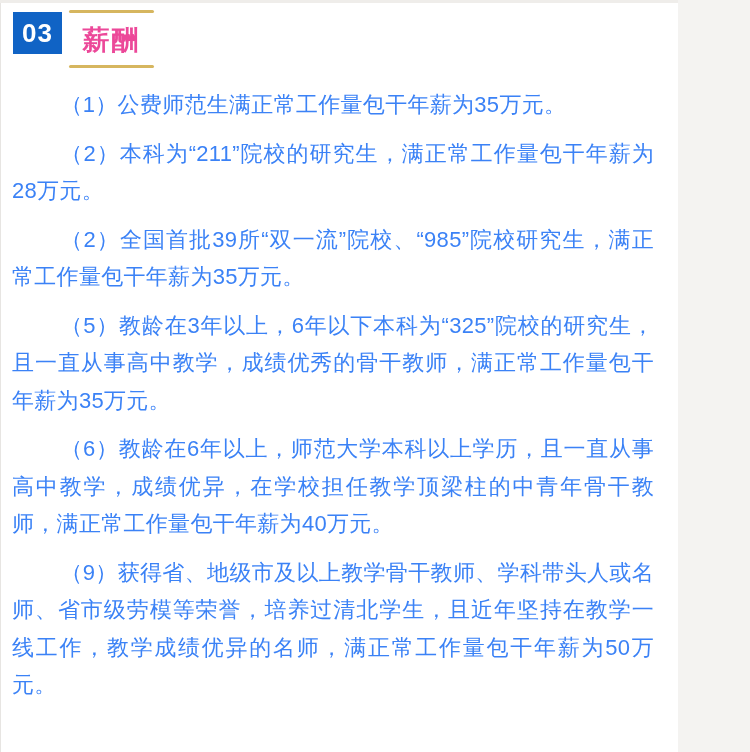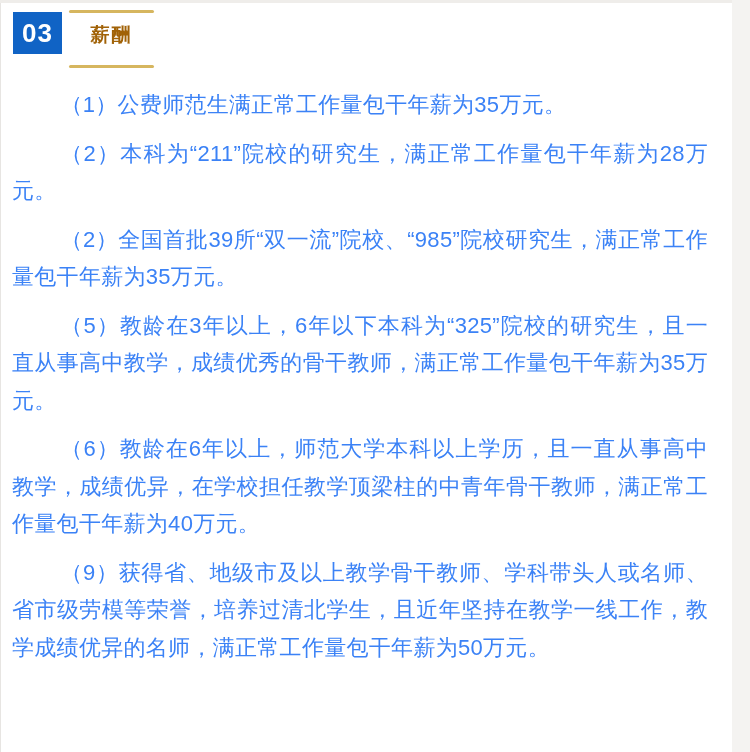--- a/index.html
+++ b/index.html
@@ -3,21 +3,21 @@
 <meta charset="utf-8">
 <style>
   html, body {
     margin: 0;
     padding: 0;
     background: #f4f3f1;
     font-family: "Liberation Sans", "DejaVu Sans", sans-serif;
   }
   .page {
     position: relative;
-    width: 732px;
+    width: 678px;
     height: 752px;
     margin: 0;
     background: #ffffff;
     border-top: 3px solid #efedea;
     box-sizing: border-box;
     overflow: hidden;
   }
   .edge-left {
     position: absolute;
     left: 0; top: 0;
@@ -52,24 +52,24 @@
     margin-left: 7px;
     width: 85px;
     text-align: center;
   }
   .gold-line {
     height: 3px;
     background: #d6b65f;
     border-radius: 2px;
   }
   .title-text {
-    color: #a16207;
+    color: #ec4899;
     font-weight: bold;
-    font-size: 19px;
-    padding: 9px 0 17px 0;
+    font-size: 27px;
+    padding: 9px 0 7px 0;
     letter-spacing: 2px;
   }
   .content {
     padding: 18px 24px 0 12px;
   }
   .content p {
     margin: 0 0 11px 0;
     font-size: 22px;
     line-height: 37.5px;
     color: #3b82f6;

